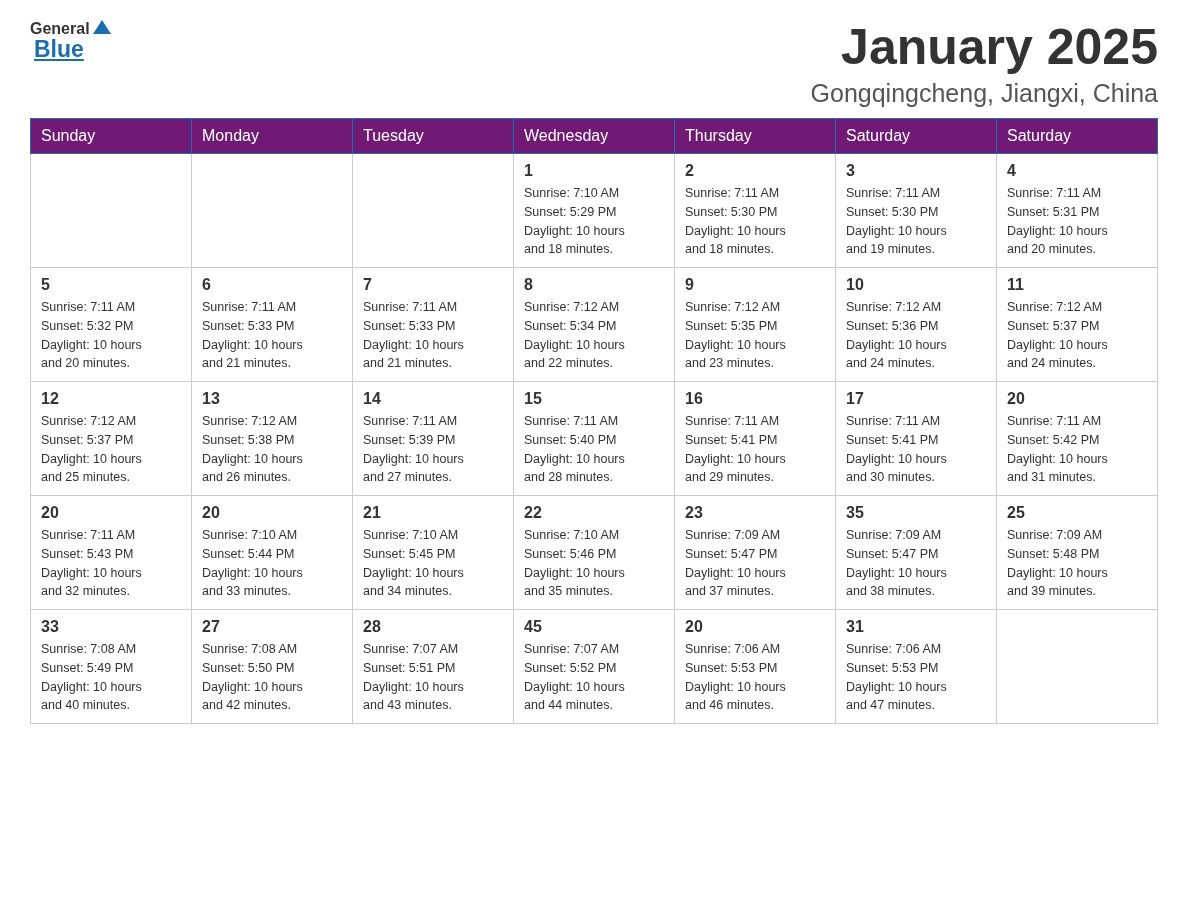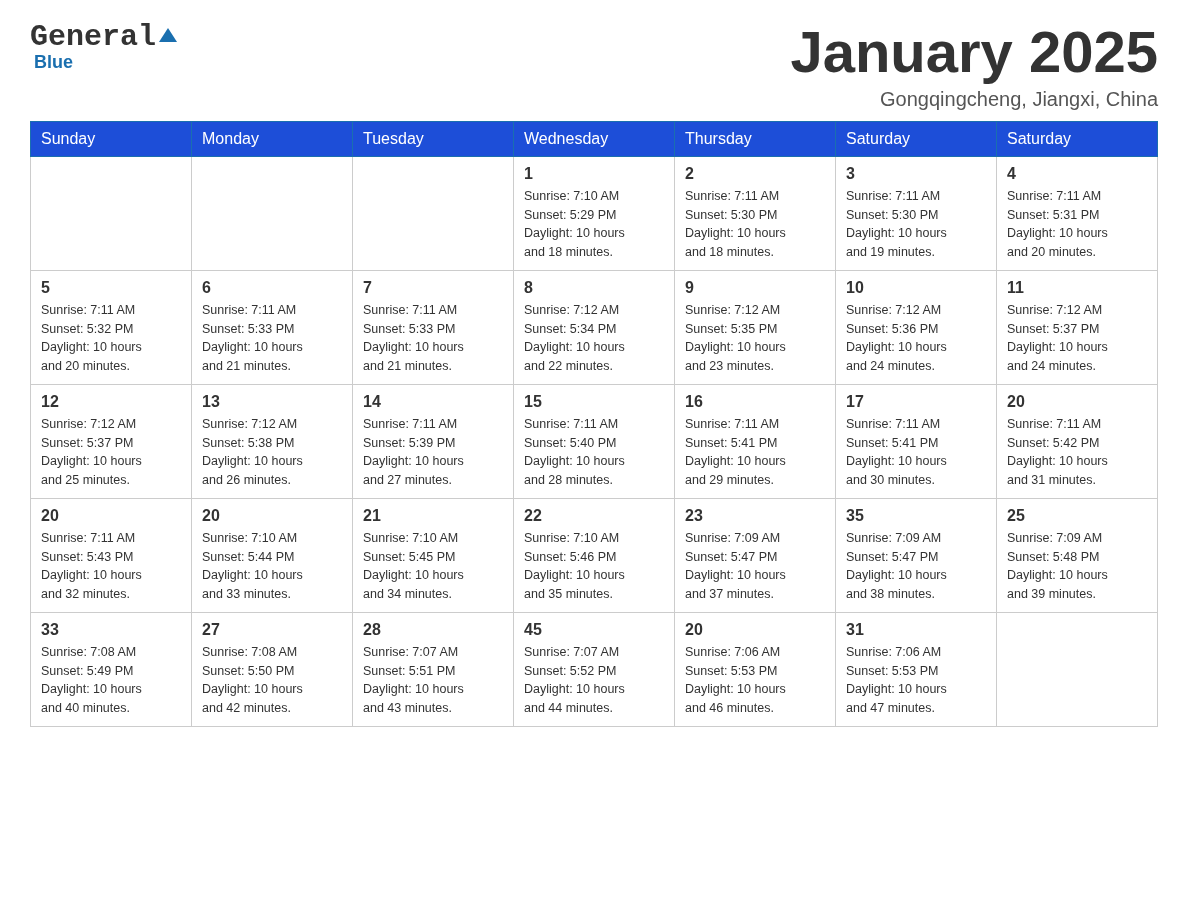--- a/index.html
+++ b/index.html
@@ -13,37 +13,37 @@
     .header {
       display: flex;
       justify-content: space-between;
       align-items: flex-start;
       margin-bottom: 10px;
     }
     .title-block {
       text-align: right;
     }
     .main-title {
-      font-size: 58px;
+      font-size: 50px;
       font-weight: bold;
       color: #333;
       line-height: 1.1;
     }
     .subtitle {
-      font-size: 20px;
+      font-size: 25px;
       color: #555;
       margin-top: 4px;
     }
     .calendar {
       width: 100%;
       border-collapse: collapse;
       margin-top: 10px;
     }
     .calendar thead tr th {
-      background: #1d4ed8;
+      background: #701a75;
       color: #fff;
       padding: 8px 10px;
       text-align: left;
       font-size: 16px;
       font-weight: normal;
       border: 1px solid #1a6faf;
     }
     .calendar tbody tr td {
       vertical-align: top;
       padding: 8px 10px;
@@ -96,25 +96,25 @@
       position: relative;
       top: -2px;
     }
   </style>
 </head>
 <body>
 
 <div class="header">
   <div class="logo-wrapper">
     <div class="logo-line1">
-      <span style="font-size:30px;font-weight:bold;color:#333;font-family:Liberation Mono, monospace;">General</span>
+      <span style="font-size:16px;font-weight:bold;color:#333;">General</span>
       <span class="logo-triangle"></span>
     </div>
     <div class="logo-line2">
-      <span style="font-size:18px;font-weight:bold;color:#1a6faf;margin-left:4px;">Blue</span>
+      <span style="font-size:23px;font-weight:bold;color:#1a6faf;margin-left:4px;text-decoration:underline;">Blue</span>
     </div>
   </div>
   <div class="title-block">
     <div class="main-title">January 2025</div>
     <div class="subtitle">Gongqingcheng, Jiangxi, China</div>
   </div>
 </div>
 
 <table class="calendar">
   <thead>

